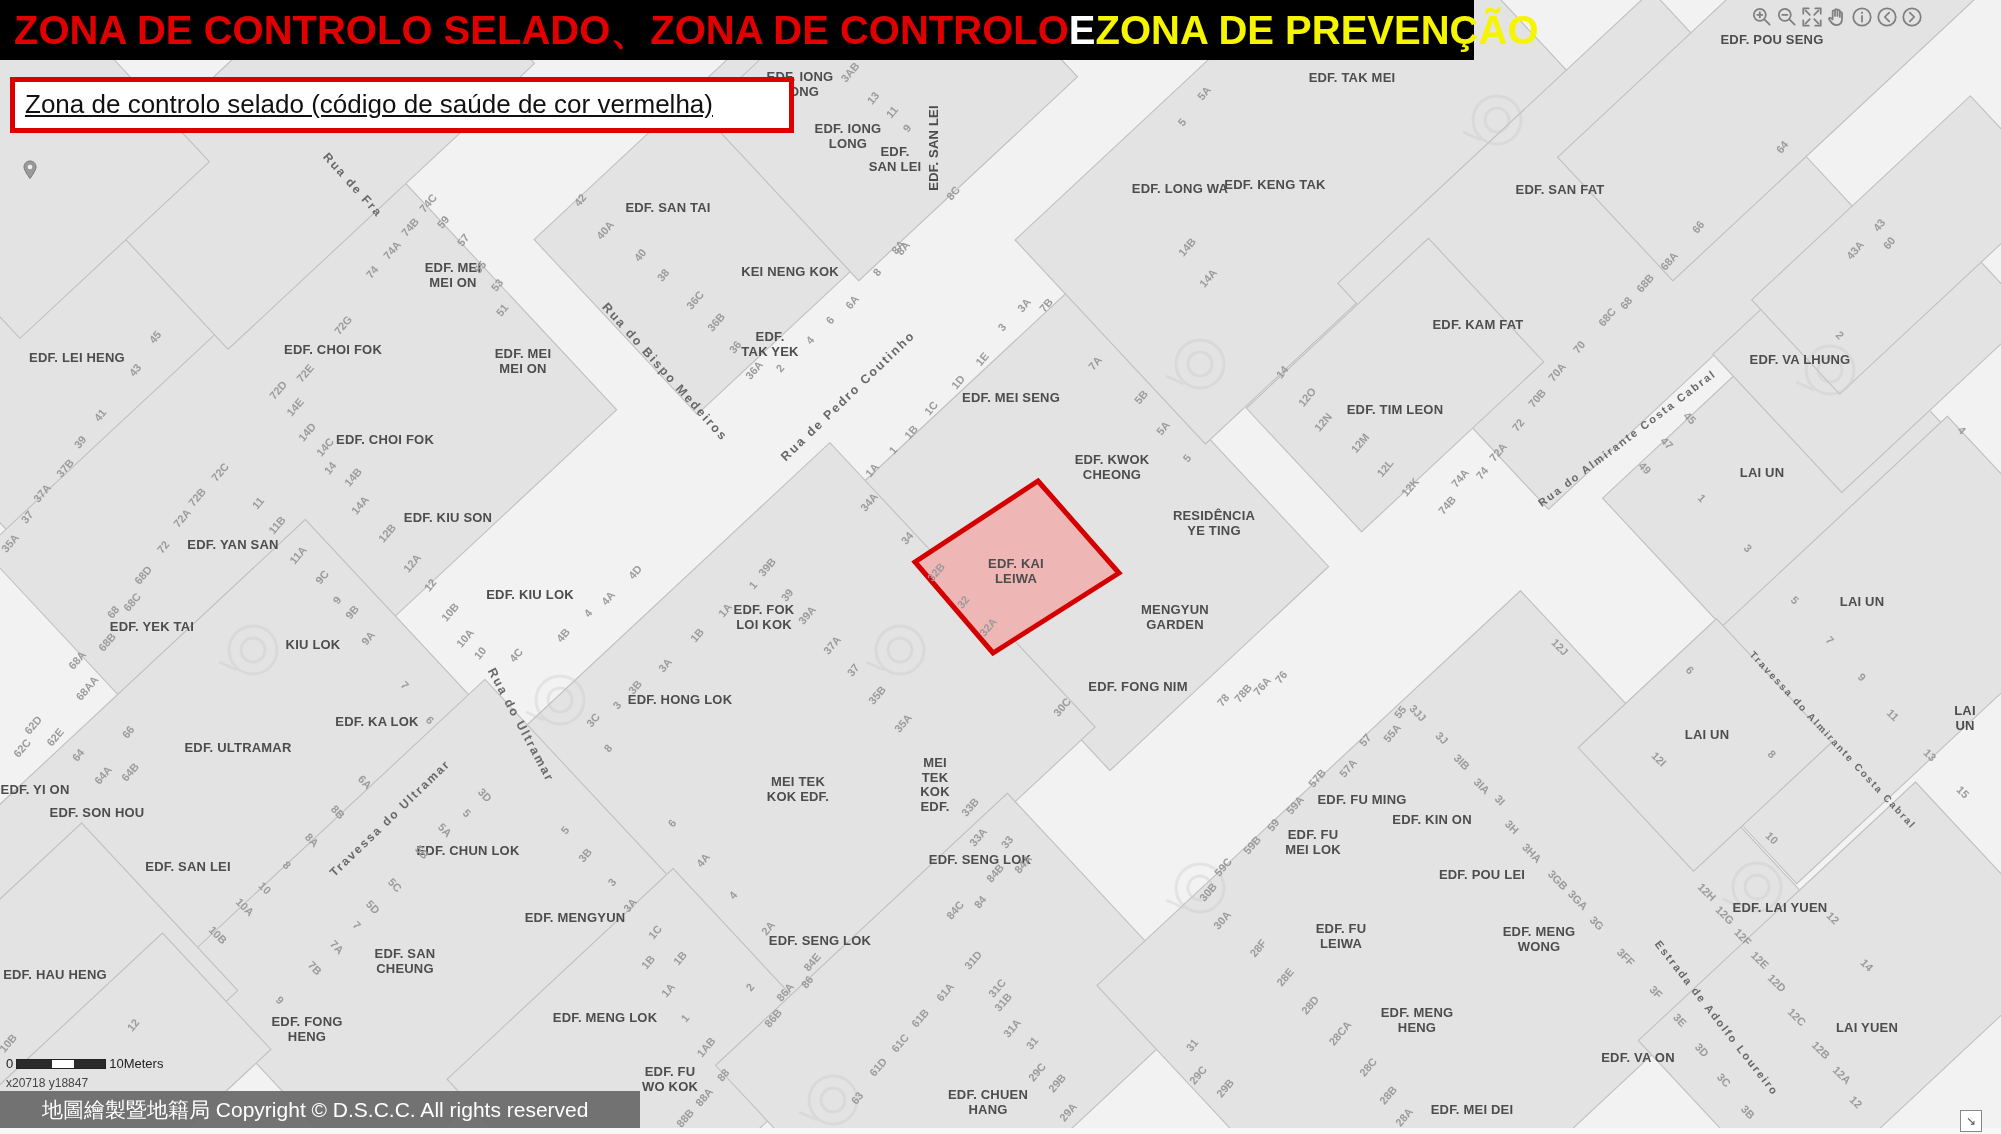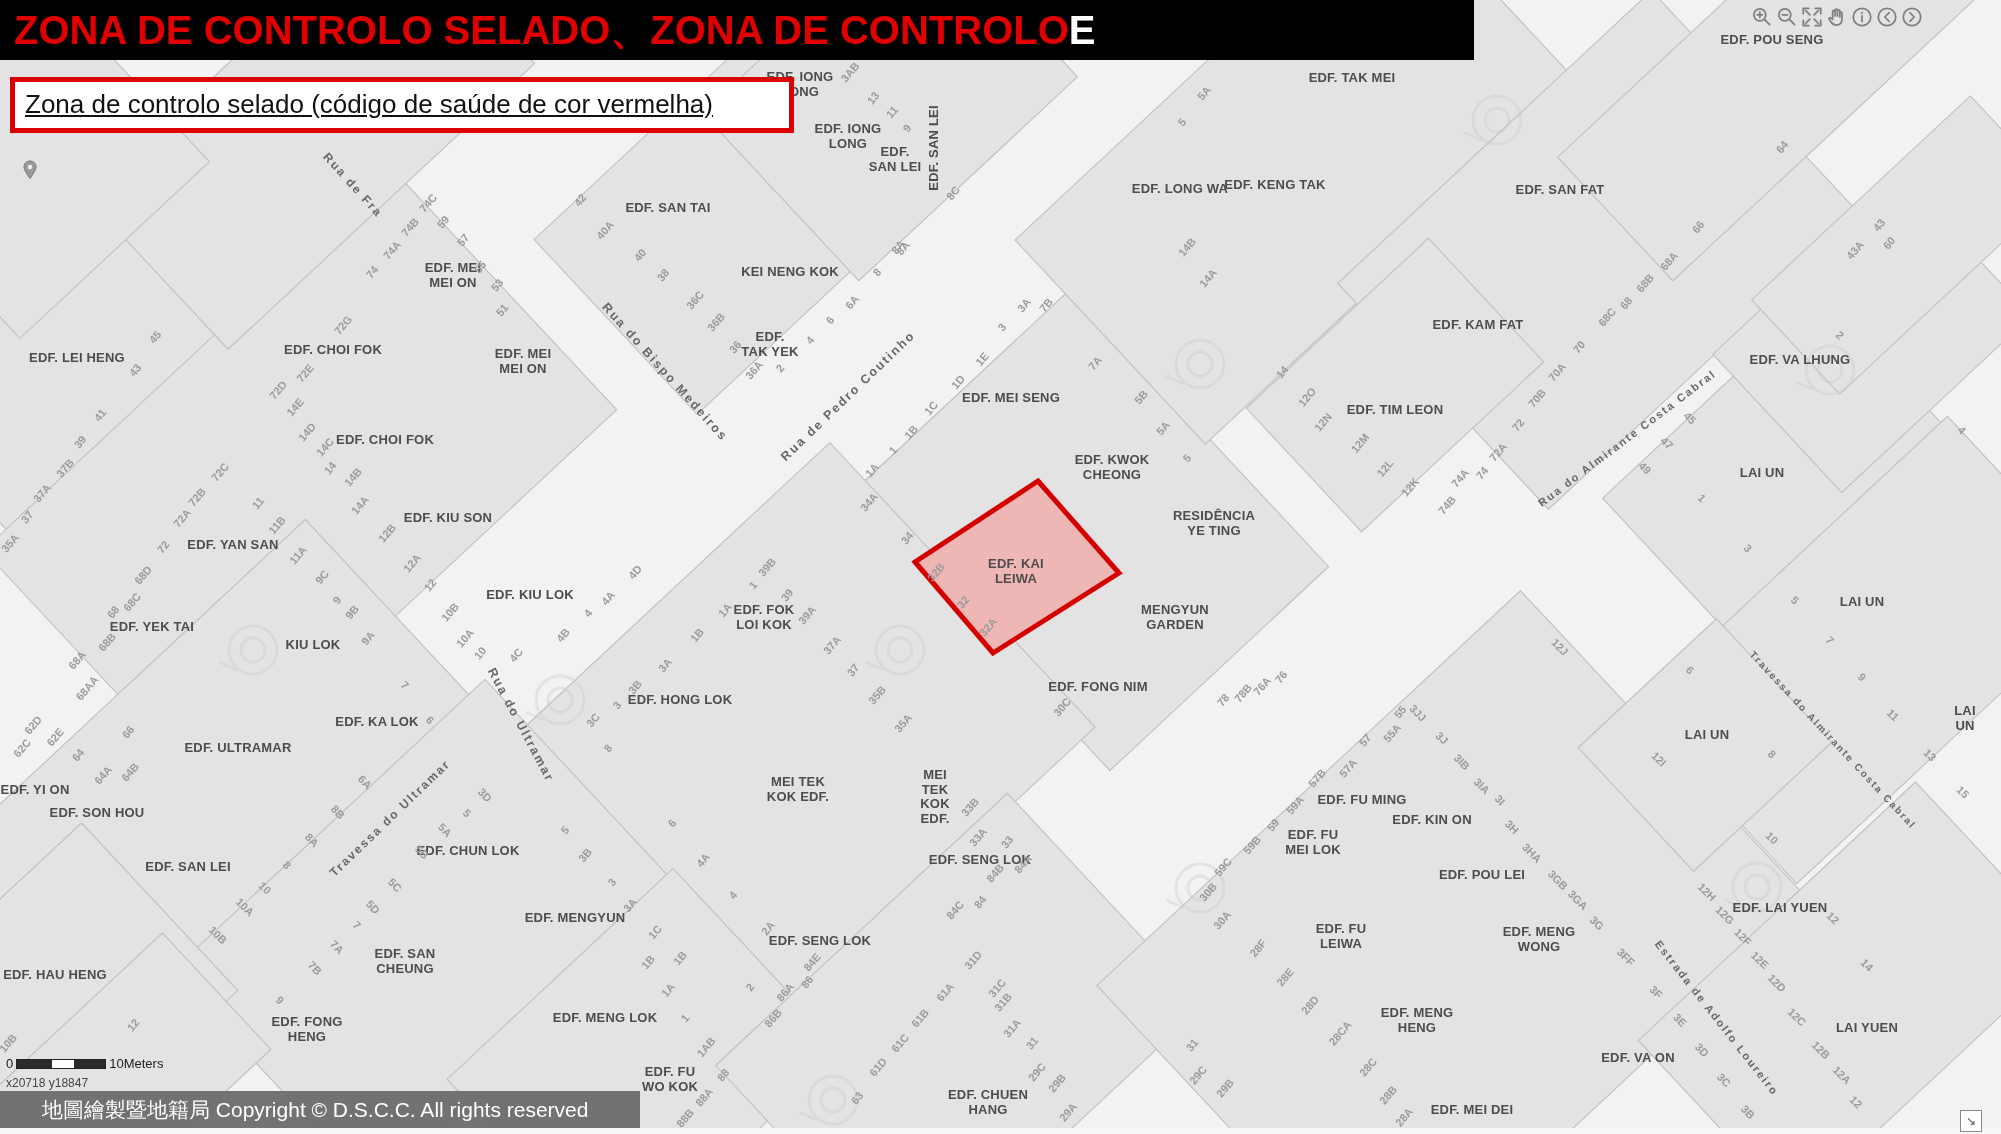--- a/index.html
+++ b/index.html
@@ -140,32 +140,32 @@
 HENG</div>
       <div class="bl" style="left: 405px; top: 962px;">EDF. SAN
 CHEUNG</div>
       <div class="bl" style="left: 468px; top: 851px;">EDF. CHUN LOK</div>
       <div class="bl" style="left: 575px; top: 918px;">EDF. MENGYUN</div>
       <div class="bl" style="left: 680px; top: 700px;">EDF. HONG LOK</div>
       <div class="bl" style="left: 764px; top: 618px;">EDF. FOK
 LOI KOK</div>
       <div class="bl" style="left: 798px; top: 790px;">MEI TEK
 KOK EDF.</div>
-      <div class="bl" style="left: 935px; top: 785px; margin-top: 12px;">MEI
+      <div class="bl" style="left: 935px; top: 785px;">MEI
 TEK
 KOK
 EDF.</div>
       <div class="bl" style="left: 980px; top: 860px;">EDF. SENG LOK</div>
       <div class="bl" style="left: 820px; top: 941px;">EDF. SENG LOK</div>
       <div class="bl" style="left: 605px; top: 1018px;">EDF. MENG LOK</div>
       <div class="bl" style="left: 670px; top: 1080px;">EDF. FU
 WO KOK</div>
       <div class="bl" style="left: 988px; top: 1103px;">EDF. CHUEN
 HANG</div>
-      <div class="bl" style="left: 1098px; top: 687px;">EDF. FONG NIM</div>
+      <div class="bl" style="left: 1138px; top: 687px;">EDF. FONG NIM</div>
       <div class="bl" style="left: 1175px; top: 618px;">MENGYUN
 GARDEN</div>
       <div class="bl" style="left: 1214px; top: 524px;">RESIDÊNCIA
 YE TING</div>
       <div class="bl" style="left: 1112px; top: 468px;">EDF. KWOK
 CHEONG</div>
       <div class="bl" style="left: 1011px; top: 398px;">EDF. MEI SENG</div>
       <div class="bl" style="left: 1016px; top: 572px;">EDF. KAI
 LEIWA</div>
       <div class="bl" style="left: 1180px; top: 189px;">EDF. LONG WA</div>
@@ -481,20 +481,21 @@
   <div id="pin">
     <svg width="16" height="20" viewBox="0 0 16 20">
         <path d="M8,1 C11.5,1 14,3.6 14,7 C14,10.5 8,18.5 8,18.5 C8,18.5 2,10.5 2,7 C2,3.6 4.5,1 8,1 Z" fill="#9a9a9a" stroke="#777"></path>
         <circle cx="8" cy="7" r="2.3" fill="#eee"></circle>
       </svg>
   </div>
 
   <div id="banner">
       <span style="color: rgb(224, 0, 0);">ZONA DE CONTROLO SELADO、ZONA DE CONTROLO </span>
       <span style="color: rgb(255, 255, 255);">E </span>
+      <span style="color: rgb(245, 245, 0);">ZONA DE PREVENÇÃO</span>
     </div>
 
   <div id="infobox">
     <div class="l1">Zona de controlo selado (código de saúde de cor vermelha)</div>
   </div>
 
   <div id="toolbar">
       <div class="tb-btn"><svg viewBox="0 0 22 22">
           <circle cx="9" cy="9" r="5.5"></circle>
           <line x1="13.2" y1="13.2" x2="18" y2="18"></line>

